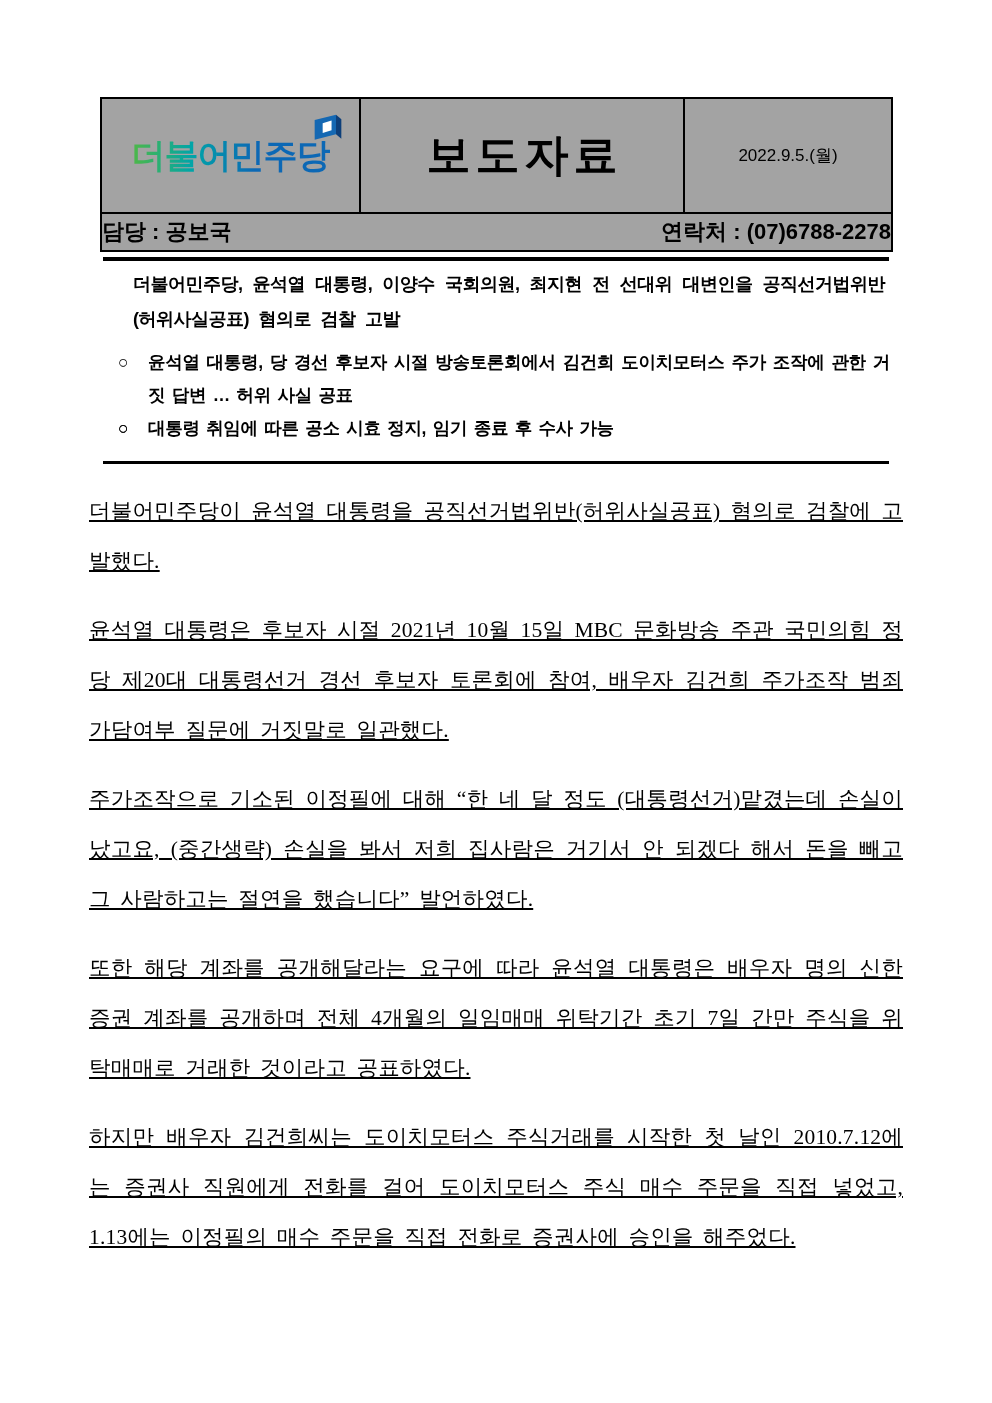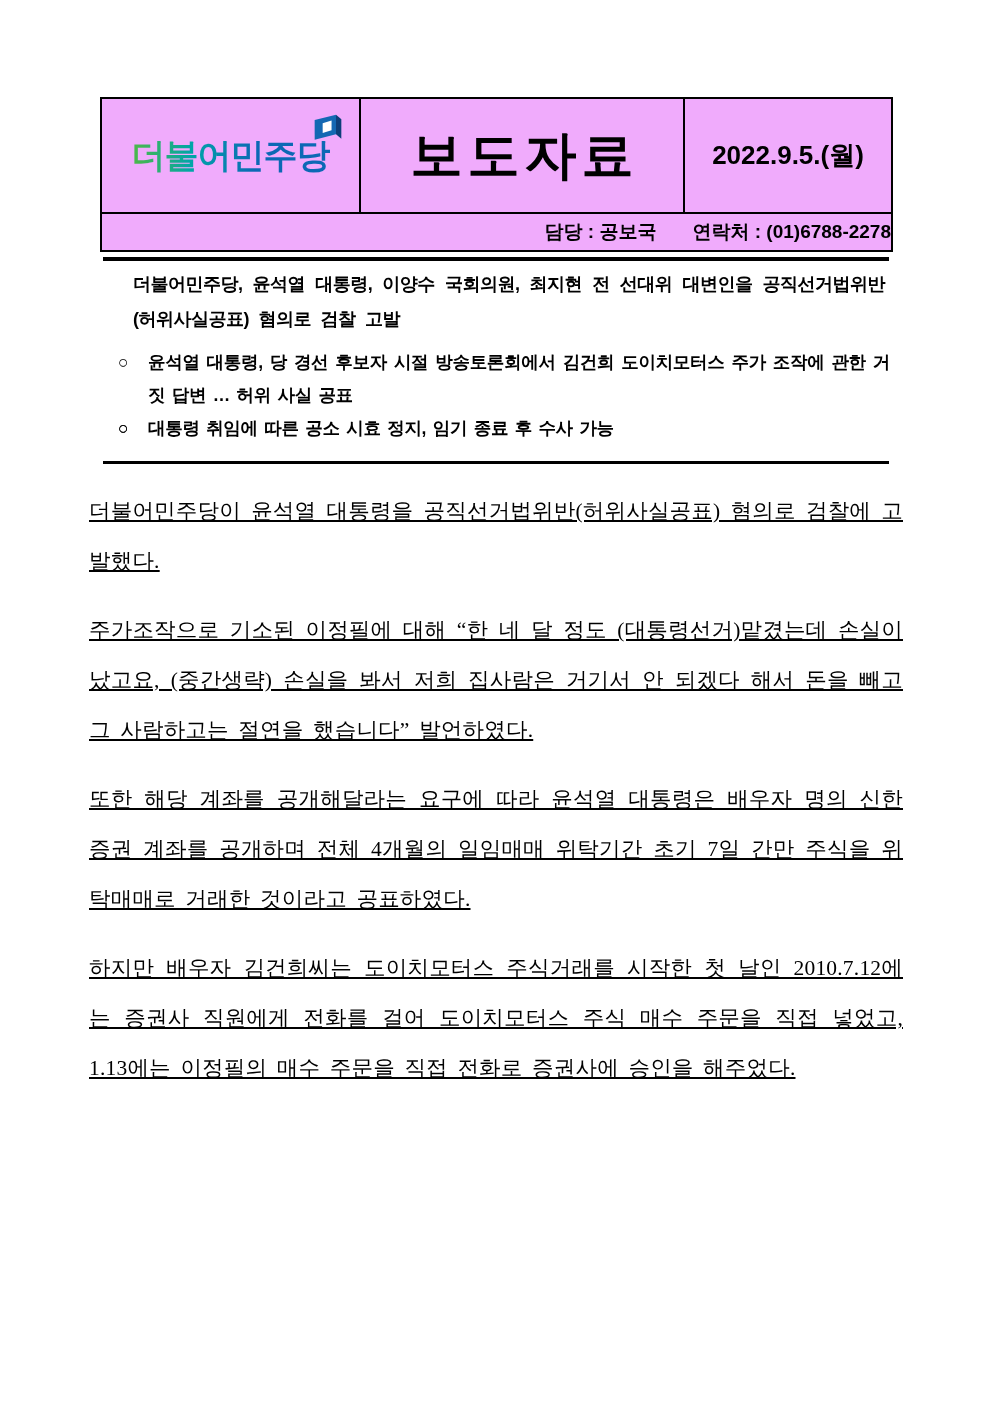--- a/index.html
+++ b/index.html
@@ -6,38 +6,38 @@
   body{
     width:992px;height:1403px;background:#ffffff;color:#000;
     font-family:"Liberation Serif", serif;
     -webkit-font-smoothing:antialiased;
   }
   .page{position:relative;width:992px;height:1403px;overflow:hidden;background:#fff;}
 
   
   .header-table{
     position:absolute;left:100px;top:97px;width:793px;
-    border:2px solid #000;box-sizing:border-box;background:#f0abfc;
+    border:2px solid #000;box-sizing:border-box;background:#a3a3a3;
   }
   .ht-row1{display:flex;height:113px;}
   .cell{box-sizing:border-box;display:flex;align-items:center;justify-content:center;}
   .logo-cell{width:259px;border-right:2px solid #000;}
   .title-cell{
     width:324px;border-right:2px solid #000;
     font-family:"Liberation Sans", sans-serif;font-weight:900;
-    font-size:52px;letter-spacing:5px;padding-left:5px;
+    font-size:44px;letter-spacing:5px;padding-left:5px;
   }
   .date-cell{
     flex:1;font-family:"Liberation Sans", sans-serif;
-    font-weight:700;font-size:26px;letter-spacing:0px;
+    font-weight:400;font-size:17px;letter-spacing:0px;
   }
   .ht-row2{
     border-top:2px solid #000;height:36px;
-    display:flex;align-items:center;justify-content:flex-end;gap:36px;
-    font-family:"Liberation Sans", sans-serif;font-weight:700;font-size:19px;
+    display:flex;align-items:center;justify-content:space-between;gap:36px;
+    font-family:"Liberation Sans", sans-serif;font-weight:700;font-size:22px;
   }
 
   
   .logo-wrap{position:relative;display:inline-block;}
   .logo-text{
     font-family:"Liberation Sans", sans-serif;font-weight:900;font-size:34px;
     background:linear-gradient(90deg,var(--logo-green) 0%,var(--logo-teal) 30%,var(--logo-blue) 62%,var(--logo-blue) 100%);
     -webkit-background-clip:text;background-clip:text;color:transparent;
     letter-spacing:-1px;
   }
@@ -93,21 +93,21 @@
       </div>
       <div class="cell title-cell">
         <span>보도자료</span>
       </div>
       <div class="cell date-cell">
         <span>2022.9.5.(월)</span>
       </div>
     </div>
     <div class="ht-row2">
       <span>담당 : 공보국</span>
-      <span>연락처 : (01)6788-2278</span>
+      <span>연락처 : (07)6788-2278</span>
     </div>
   </div>
 
   <div class="rule rule-top"></div>
 
   <div class="headline">더불어민주당, 윤석열 대통령, 이양수 국회의원, 최지현 전 선대위 대변인을 공직선거법위반(허위사실공표) 혐의로 검찰 고발</div>
 
   <ul class="bullets">
     <li>
       <span class="marker">○</span>
@@ -119,18 +119,19 @@
     <li>
       <span class="marker">○</span>
       <span>대통령 취임에 따른 공소 시효 정지, 임기 종료 후 수사 가능</span>
     </li>
   </ul>
 
   <div class="rule rule-bottom"></div>
 
   <div class="body-text">
     <p>더불어민주당이 윤석열 대통령을 공직선거법위반(허위사실공표) 혐의로 검찰에 고발했다.</p>
+    <p>윤석열 대통령은 후보자 시절 2021년 10월 15일 MBC 문화방송 주관 국민의힘 정당 제20대 대통령선거 경선 후보자 토론회에 참여, 배우자 김건희 주가조작 범죄 가담여부 질문에 거짓말로 일관했다.</p>
     <p>주가조작으로 기소된 이정필에 대해 “한 네 달 정도 (대통령선거)맡겼는데 손실이 났고요, (중간생략) 손실을 봐서 저희 집사람은 거기서 안 되겠다 해서 돈을 빼고 그 사람하고는 절연을 했습니다” 발언하였다.</p>
     <p>또한 해당 계좌를 공개해달라는 요구에 따라 윤석열 대통령은 배우자 명의 신한 증권 계좌를 공개하며 전체 4개월의 일임매매 위탁기간 초기 7일 간만 주식을 위탁매매로 거래한 것이라고 공표하였다.</p>
     <p>하지만 배우자 김건희씨는 도이치모터스 주식거래를 시작한 첫 날인 2010.7.12에는 증권사 직원에게 전화를 걸어 도이치모터스 주식 매수 주문을 직접 넣었고, 1.13에는 이정필의 매수 주문을 직접 전화로 증권사에 승인을 해주었다.</p>
   </div>
 
 </div>
 
 </body></html>

